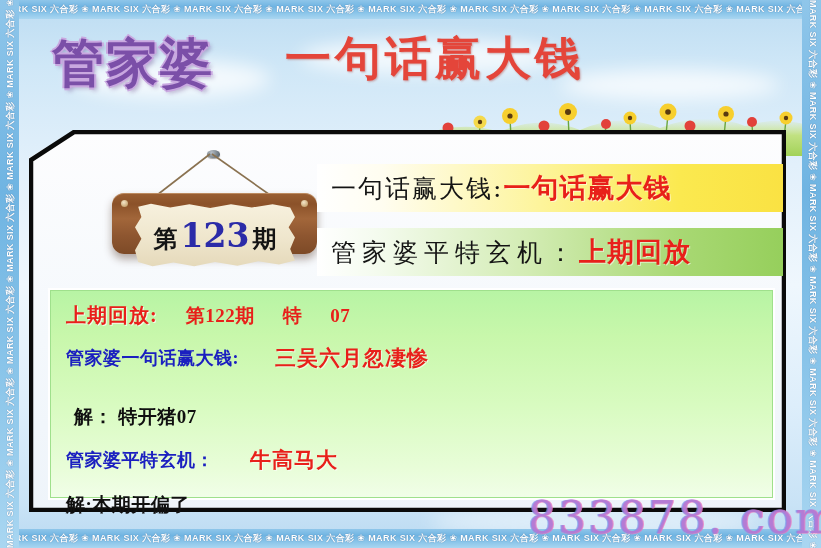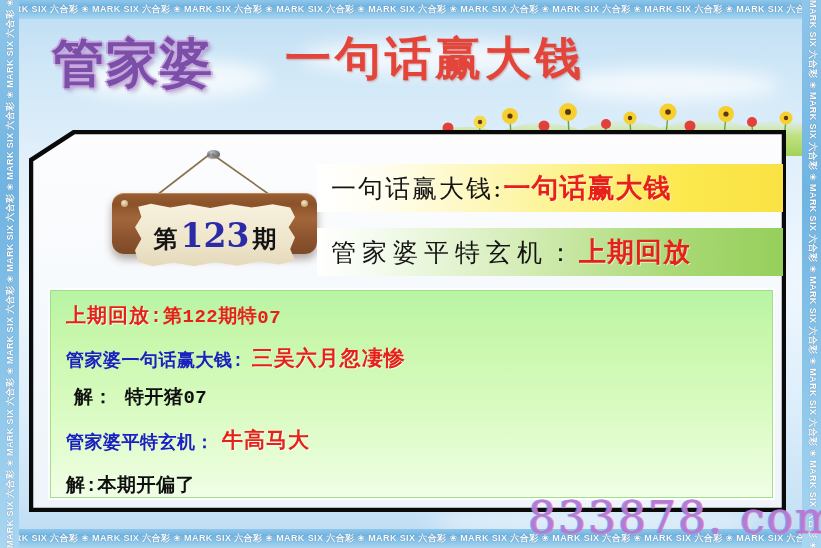--- a/index.html
+++ b/index.html
@@ -251,23 +251,24 @@
     left: 48px; top: 288px;
     width: 727px; height: 212px;
     background: linear-gradient(to bottom, #b7f4a4 0%, #c8f7ab 22%, #d8fbc0 55%, #e8fdd8 85%, #f1fee8 100%);
     border: 2px solid #ffffff;
     box-sizing: border-box;
     box-shadow: inset 0 0 0 1px #9fe08c;
     padding: 10px 0 0 16px;
   }
   .row {
     display: flex;
-    align-items: flex-end;
-    white-space: nowrap;
-    font-family: Liberation Mono, monospace;
+    align-items: center;
+    white-space: nowrap;
+    font-family: Liberation Serif, serif;
+    gap: 28px;
   }
   #row-recap { margin-top: 2px; }
   .lbl-recap {
     font-size: 20px; font-weight: bold;
     color: #e8201a;
     letter-spacing: 1px;
     text-shadow: 1px 1px 0 rgba(255,255,255,.75);
   }
   .val-recap {
     font-size: 19px; font-weight: bold;
@@ -282,21 +283,21 @@
     letter-spacing: .5px;
   }
   .val-red-b {
     font-size: 21px; font-weight: bold;
     color: #e8201a;
     margin-left: 8px;
     letter-spacing: 1px;
     text-shadow: 1px 1px 0 rgba(255,255,255,.6);
   }
 
-  #row-sol1 { margin-top: 12px; padding-left: 8px; }
+  #row-sol1 { margin-top: 32px; padding-left: 8px; }
   .txt-dark {
     font-size: 19px;
     font-weight: bold;
     color: #101010;
     letter-spacing: .5px;
   }
 
   #row-xuanji { margin-top: 16px; }
   #row-sol2 { margin-top: 18px; }
 

